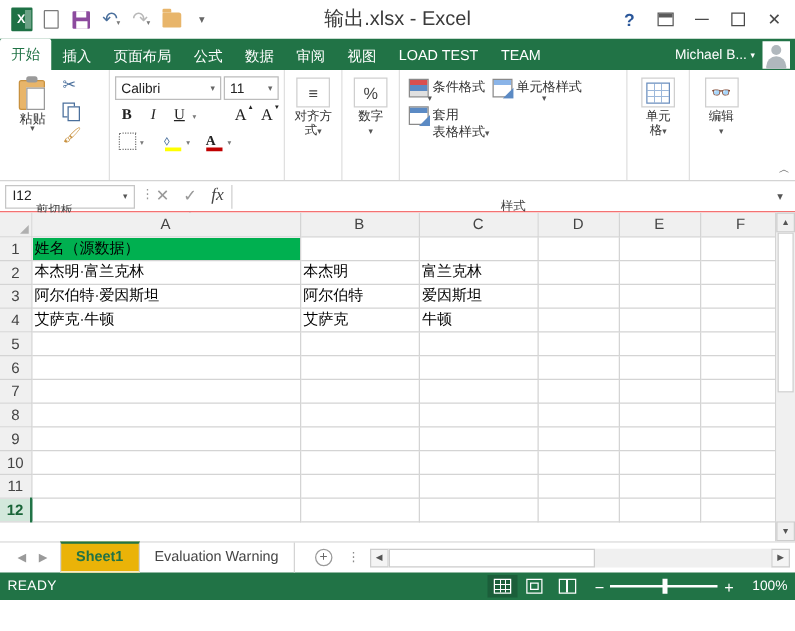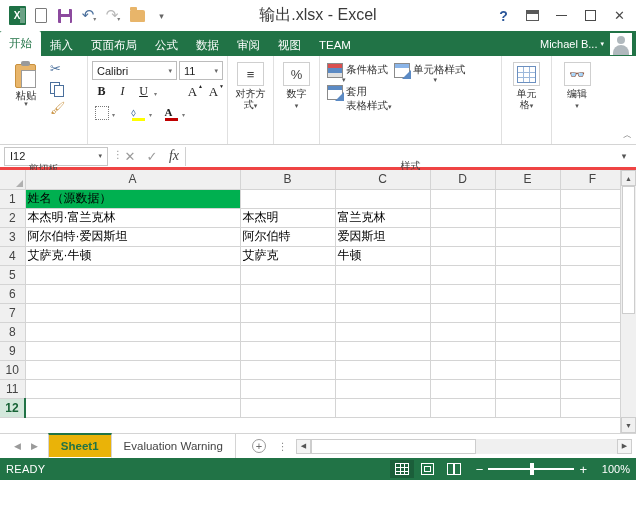--- a/index.html
+++ b/index.html
@@ -360,21 +360,21 @@
   .binocular {
     font-size: 13px; color: #5a6a7a;
     font-family: "DejaVu Sans", sans-serif;
   }
 
   
   .formulabar {
     height: 25px;
     display: flex; align-items: center;
     background: #ffffff;
-    border-bottom: 3px solid #ef4444;
+    border-bottom: 1px solid #ef4444;
     padding: 0 4px;
     justify-content: flex-end;
   }
   .namebox {
     width: 104px; height: 19px;
     border: 1px solid #c6c6c6;
     background: #fff;
     display: flex; align-items: center;
     font-size: 11px; color: #222;
     padding-left: 5px;
@@ -650,20 +650,21 @@
 </div>
 
 <div class="tabstrip">
   <div class="tab active">开始</div>
   <div class="tab">插入</div>
   <div class="tab">页面布局</div>
   <div class="tab">公式</div>
   <div class="tab">数据</div>
   <div class="tab">审阅</div>
   <div class="tab">视图</div>
+  <div class="tab">LOAD TEST</div>
   <div class="tab">TEAM</div>
   <div class="acct">
     <span class="acct-name">Michael B...</span>
     <span class="acct-caret">▾</span>
     <span class="avatar"></span>
   </div>
 </div>
 
 <div class="ribbon">
 

